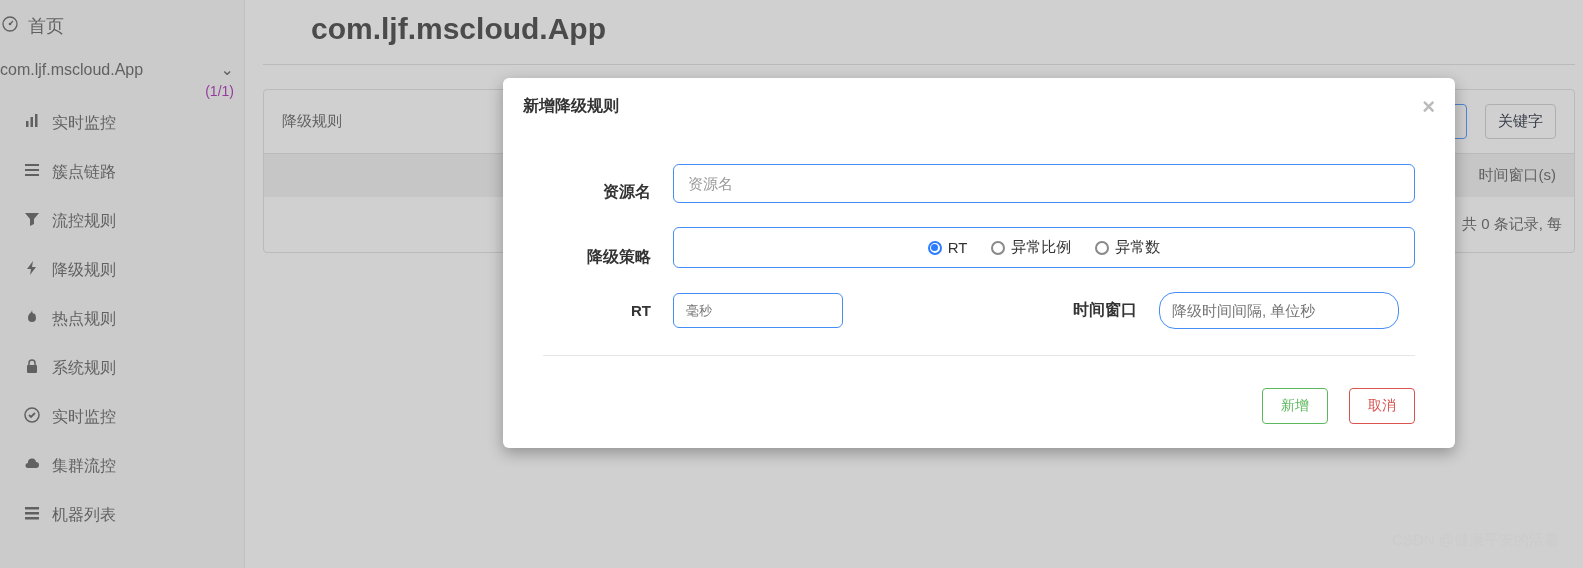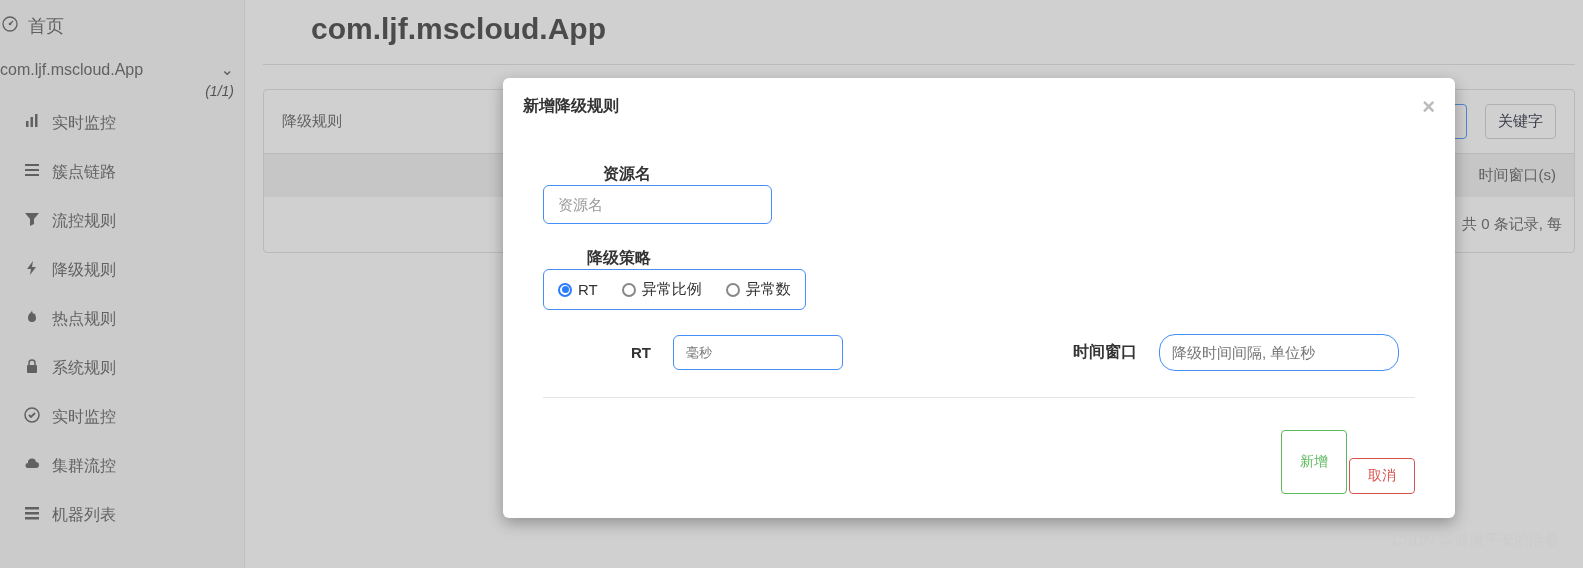--- a/index.html
+++ b/index.html
@@ -2,21 +2,21 @@
 <html><head>
   <meta charset="utf-8">
   <style>
     * { margin: 0; padding: 0; box-sizing: border-box; }
     body { font-family: "Helvetica Neue", Helvetica, Arial, "Microsoft YaHei", sans-serif; background: #fff; color: #333; font-size: 14px; position: relative; width: 1583px; height: 568px; overflow: hidden; }
     
     .sidebar { position: absolute; left: 0; top: 0; width: 245px; height: 568px; background: #f8f8f8; border-right: 1px solid #e7e7e7; }
     .nav-home { display: flex; align-items: center; padding: 14px 10px 14px 2px; font-size: 18px; color: #555; }
     .nav-home .icon { margin-right: 10px; font-size: 18px; }
     .app-header { display: flex; justify-content: space-between; align-items: center; padding: 8px 10px 4px 0; color: #555; font-size: 16px; }
-    .app-count { font-size: 14px; color: #404040; padding-right: 10px; text-align: right; font-style: italic; }
+    .app-count { font-size: 14px; color: #a21caf; padding-right: 10px; text-align: right; }
     .nav-item { display: flex; align-items: flex-start; padding: 14px 10px 14px 22px; color: #555; font-size: 16px; cursor: pointer; }
     .nav-item .icon { width: 20px; margin-right: 10px; display: inline-flex; align-items: center; justify-content: center; }
     .chev { font-family: Arial; }
     
     .main { position: absolute; left: 255px; top: 0; right: 0; }
     .page-title { font-size: 30px; font-weight: bold; color: #333; padding: 12px 56px 18px; }
     .divider { border-bottom: 1px solid #ddd; margin: 0 8px 24px; }
     .card { margin: 0 8px; border: 1px solid #ddd; border-radius: 4px; }
     .card-header { padding: 14px 18px; border-bottom: 1px solid #ddd; display: flex; justify-content: space-between; align-items: center; color: #555; font-size: 15px; }
     .select-box { border: 1px solid #3b8cff; border-radius: 4px; padding: 8px 38px 8px 14px; color: #0369a1; position: relative; min-width: 90px; margin-left: 21px; }
@@ -26,40 +26,40 @@
     .table-hdr { background: #f0f0f0; padding: 12px 18px; text-align: right; color: #555; font-size: 15px; }
     .table-hdr span { padding-left: 18px; }
     .table-footer { padding: 18px 12px; text-align: right; color: #555; font-size: 15px; }
     
     .overlay { position: absolute; inset: 0; background: rgba(120,120,120,0.35); }
     .modal { position: absolute; left: 503px; top: 78px; width: 952px; background: #fff; border-radius: 6px; box-shadow: 0 5px 15px rgba(0,0,0,.3); }
     .modal-header { padding: 18px 20px 16px; display: flex; justify-content: space-between; align-items: flex-start; }
     .modal-title { font-size: 16px; color: #333; font-weight: bold; }
     .close-x { color: #bbb; font-size: 22px; font-weight: bold; cursor: pointer; line-height: 1; }
     .modal-body { padding: 10px 40px 12px; }
-    .form-row { display: flex; align-items: flex-start; margin: 20px 0 24px; flex-direction: column; }
+    .form-row { display: flex; align-items: flex-end; margin: 20px 0 24px; }
     .form-label { width: 130px; text-align: right; padding-right: 22px; color: #333; font-size: 16px; font-weight: bold; }
     .input-wide { flex: 1; border: 1px solid #448ef6; border-radius: 6px; padding: 10px 14px; font-size: 15px; color: #999; outline: none; }
     .input-wide::placeholder { color: #999; }
     .strategy-box { flex: 1; border: 1px solid #448ef6; border-radius: 6px; padding: 10px 14px; display: flex; justify-content: center; gap: 24px; font-size: 15px; color: #333; }
     .radio-opt { display: flex; align-items: center; gap: 6px; }
     .radio { width: 14px; height: 14px; border: 2px solid #888; border-radius: 50%; display: inline-flex; align-items: center; justify-content: center; }
     .radio.checked { border-color: #2b7cff; }
     .radio.checked::after { content: ""; width: 7px; height: 7px; background: #2b7cff; border-radius: 50%; }
     .dual-row { display: flex; align-items: center; margin: 18px 0 26px; }
     .dual-row .col { display: flex; align-items: center; flex: 1; }
     .lbl-narrow { width: 130px; text-align: right; padding-right: 22px; font-size: 15px; font-weight: bold; }
     .lbl-mid { width: 180px; text-align: right; padding-right: 22px; font-size: 16px; font-weight: bold; }
     .input-sm { flex: 1; max-width: 170px; border: 1px solid #448ef6; border-radius: 6px; padding: 9px 12px; font-size: 13px; color: #999; }
     .input-med { flex: 1; max-width: 240px; border: 1px solid #448ef6; border-radius: 16px; padding: 9px 12px; font-size: 15px; color: #999; }
     .modal-hr { border: none; border-top: 1px solid #e5e5e5; margin: 8px 0 0; }
-    .modal-footer { padding: 20px 40px 24px; display: flex; justify-content: flex-end; gap: 2px; }
+    .modal-footer { padding: 20px 40px 24px; display: flex; justify-content: flex-end; gap: 21px; }
     .btn { border-radius: 4px; padding: 8px 18px; font-size: 14px; background: #fff; cursor: pointer; }
     .btn-add { border: 1px solid #5cb85c; color: #5cb85c; }
-    .btn-cancel { border: 1px solid #d9534f; color: #d9534f; margin-top: 28px; }
+    .btn-cancel { border: 1px solid #d9534f; color: #d9534f; }
     
     .watermark { position: absolute; right: 24px; bottom: 18px; color: #ccc; font-size: 15px; }
     
     svg { width: 16px; height: 16px; fill: currentColor; }
   </style>
 </head>
 <body>
 
 <div class="sidebar">
   <div class="nav-home">

